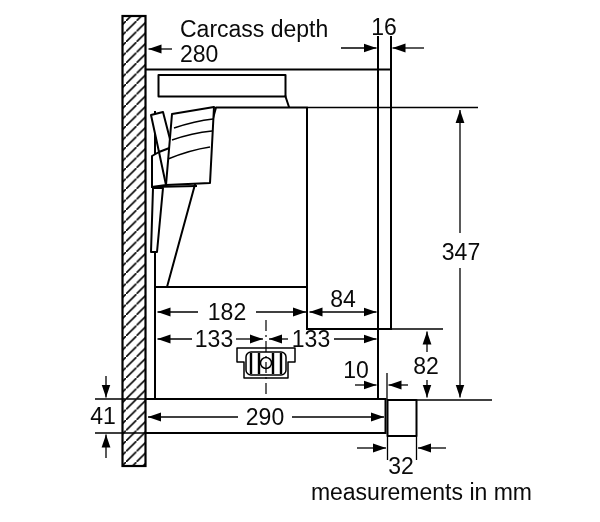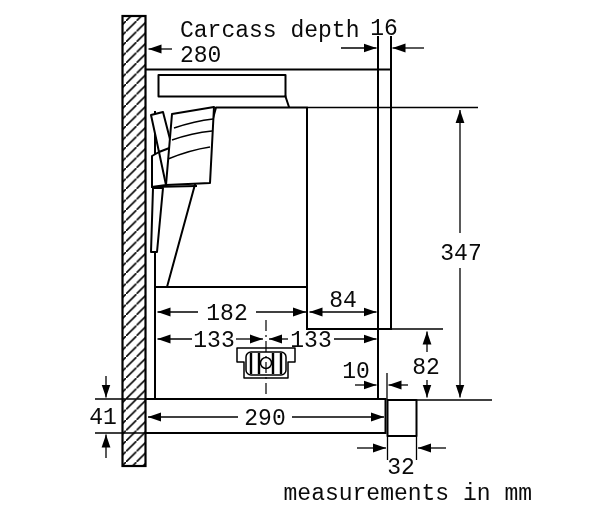--- a/index.html
+++ b/index.html
@@ -1,20 +1,20 @@
 <!DOCTYPE html>
 <html><head>
 <meta charset="utf-8">
 <style>
   html,body{margin:0;padding:0;background:#ffffff;}
   .stage{
     position:relative;
     width:600px;height:522px;
     background:#ffffff;
-    font-family:Liberation Mono, monospace;
+    font-family:Liberation Sans, sans-serif;
     overflow:hidden;
   }
   svg{position:absolute;left:0;top:0;}
   .obj{stroke:#000;stroke-width:2;fill:none;stroke-linecap:square;}
   .objf{stroke:#000;stroke-width:2;fill:#fff;stroke-linejoin:round;}
   .thin{stroke:#000;stroke-width:1.3;fill:none;}
   .dim{stroke:#000;stroke-width:1.3;fill:none;}
   .fold{stroke:#000;stroke-width:1.6;fill:none;}
   .cl{stroke:#000;stroke-width:1.2;fill:none;stroke-dasharray:11 4 2 4;}
   text{fill:#0a0a0a;font-size:23px;}

